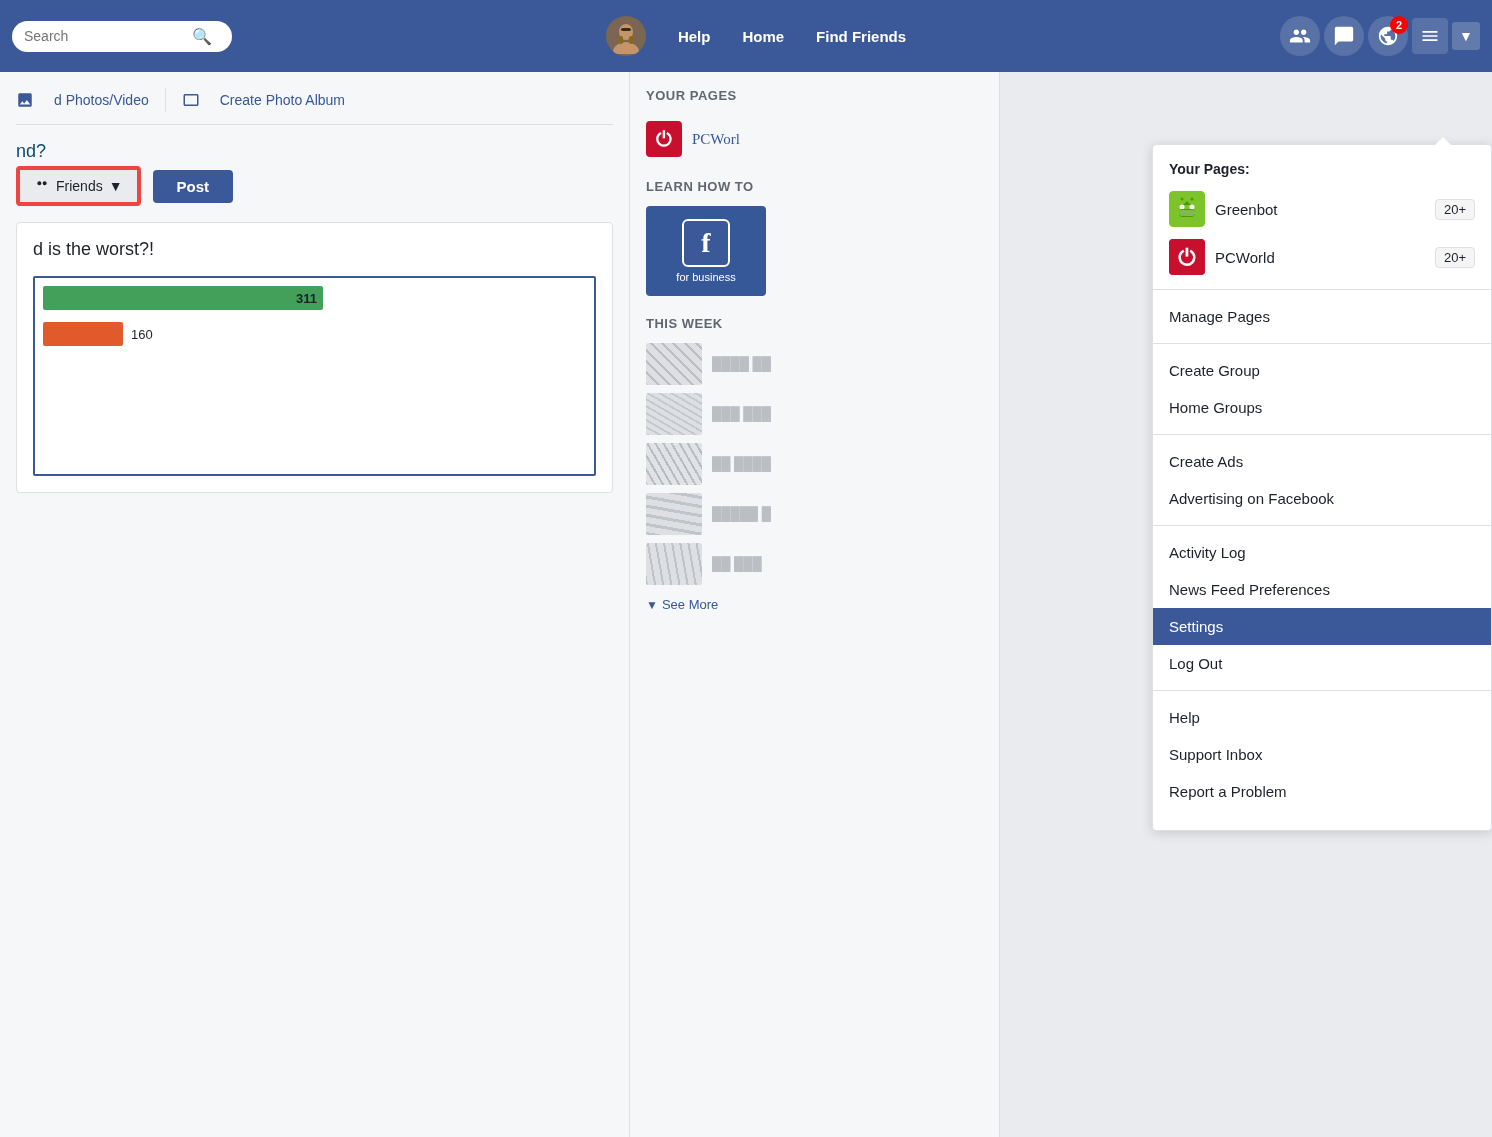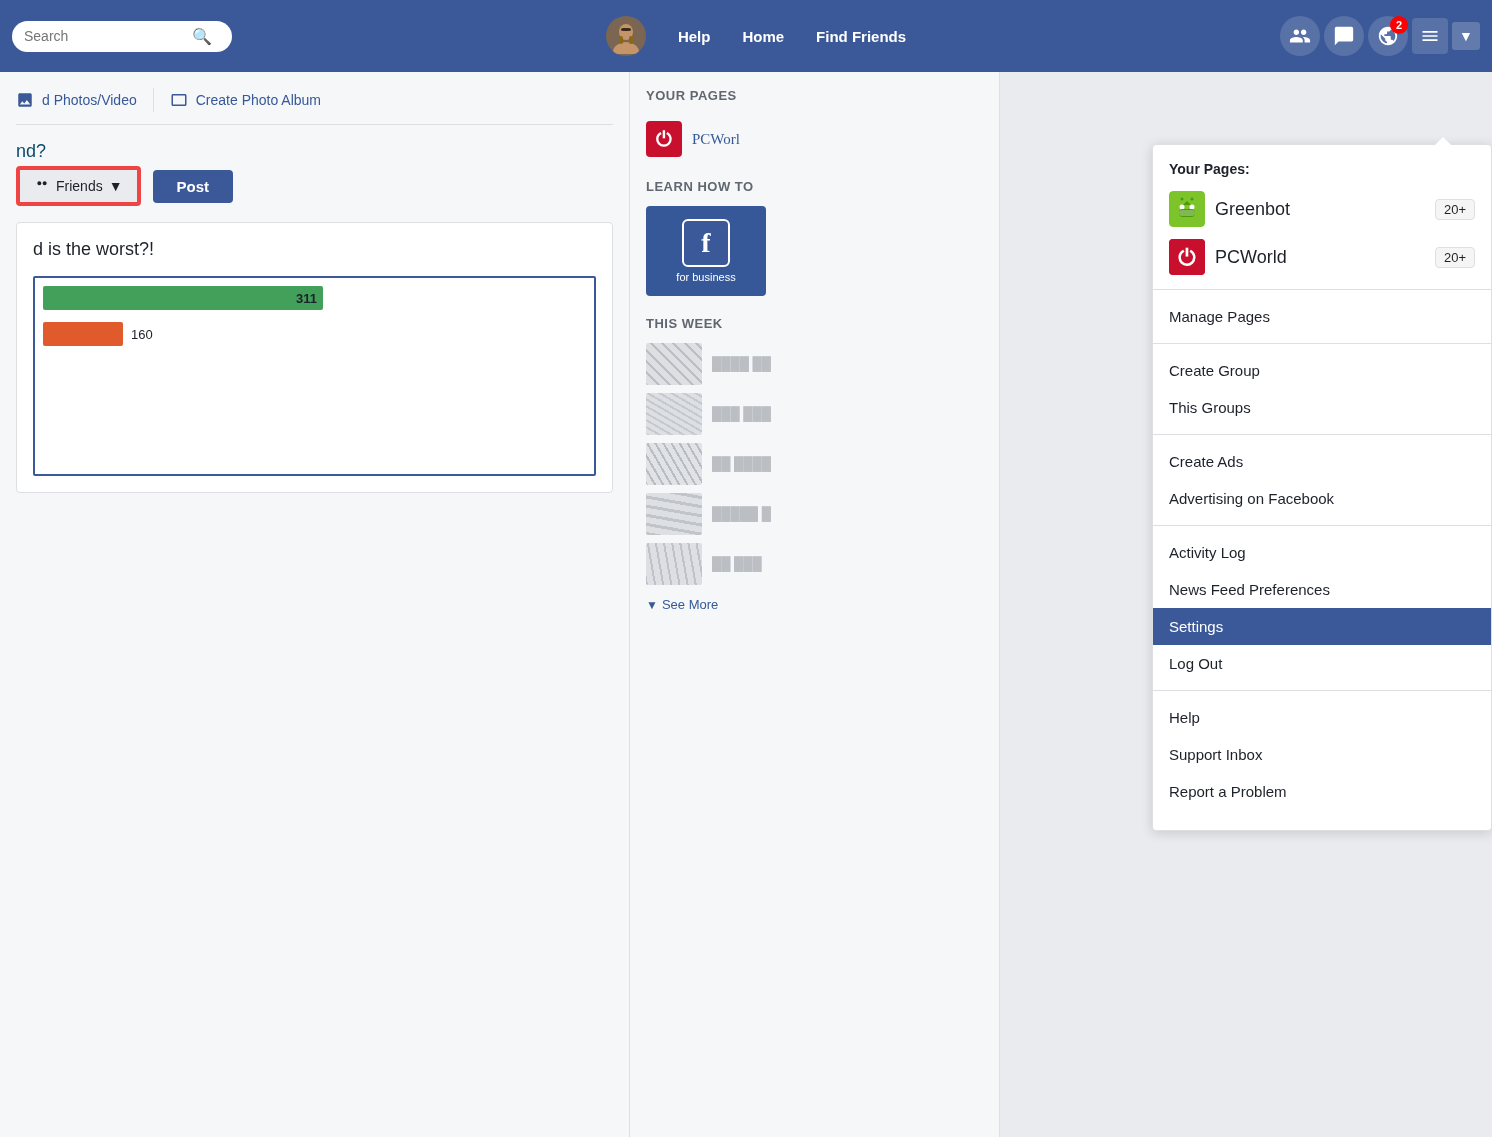--- a/index.html
+++ b/index.html
@@ -116,21 +116,21 @@
       display: flex;
       align-items: center;
       gap: 16px;
       padding-bottom: 12px;
       border-bottom: 1px solid #dddfe2;
       margin-bottom: 16px;
     }
     .action-item {
       display: flex;
       align-items: center;
-      gap: 8px;
+      gap: 20px;
       color: #365899;
       font-size: 14px;
       cursor: pointer;
       font-weight: 500;
     }
     .action-item svg { width: 18px; height: 18px; }
     .divider-v { width: 1px; height: 24px; background: #dddfe2; }
     .post-question {
       color: #0c4a6e;
       font-size: 18px;
@@ -350,21 +350,21 @@
       width: 36px;
       height: 36px;
       border-radius: 4px;
       overflow: hidden;
       display: flex;
       align-items: center;
       justify-content: center;
     }
     .dropdown-page-name {
       flex: 1;
-      font-size: 18px;
+      font-size: 15px;
       color: #1d2129;
     }
     .dropdown-badge {
       background: #f5f5f5;
       border: 1px solid #dddfe2;
       border-radius: 4px;
       padding: 2px 8px;
       font-size: 13px;
       color: #1d2129;
     }
@@ -585,21 +585,21 @@
         <span class="dropdown-badge">20+</span>
       </div>
     </div>
 
     <div class="dropdown-section">
       <div class="dropdown-menu-item">Manage Pages</div>
     </div>
 
     <div class="dropdown-section">
       <div class="dropdown-menu-item">Create Group</div>
-      <div class="dropdown-menu-item">This Groups</div>
+      <div class="dropdown-menu-item">Home Groups</div>
     </div>
 
     <div class="dropdown-section">
       <div class="dropdown-menu-item">Create Ads</div>
       <div class="dropdown-menu-item">Advertising on Facebook</div>
     </div>
 
     <div class="dropdown-section">
       <div class="dropdown-menu-item">Activity Log</div>
       <div class="dropdown-menu-item">News Feed Preferences</div>

